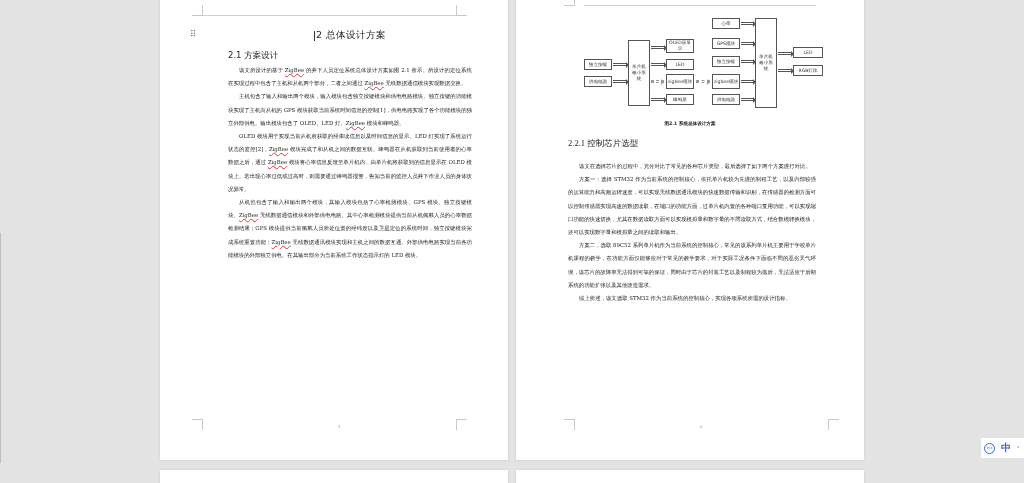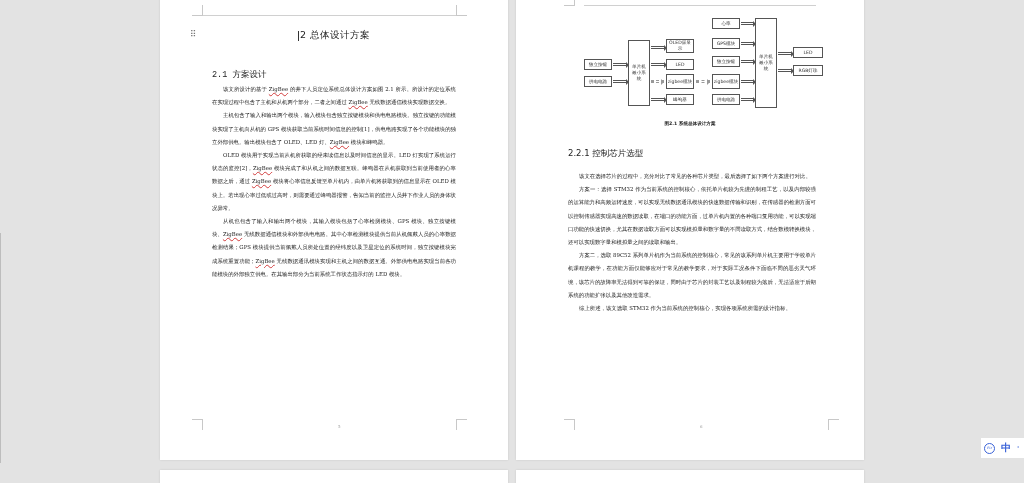--- a/index.html
+++ b/index.html
@@ -8,21 +8,21 @@
   #page1{left:160px;top:-10px;width:348px;height:470px;}
   #page2{left:516px;top:-10px;width:348px;height:470px;}
   #page3{left:160px;top:470px;width:348px;height:40px;}
   #page4{left:516px;top:470px;width:348px;height:40px;}
   .corner{position:absolute;width:10px;height:10px;border-color:#c8c8c8;border-style:solid;border-width:0;}
   .c-tl{border-right-width:1px;border-bottom-width:1px;}
   .c-tr{border-left-width:1px;border-bottom-width:1px;}
   .c-bl{border-right-width:1px;border-top-width:1px;}
   .c-br{border-left-width:1px;border-top-width:1px;}
   .hline{position:absolute;height:1px;background:#d0d0d0;}
-  .content{position:absolute;left:52px;width:244px;}
+  .content{position:absolute;left:68px;width:244px;}
   .h1{font-family:"DejaVu Sans","Liberation Sans",sans-serif;font-size:9.5px;text-align:center;letter-spacing:0.5px;}
   .h2{font-family:"DejaVu Sans","Liberation Sans",sans-serif;font-size:8.5px;margin:0;}
   .para{font-size:5.4px;line-height:13.2px;text-indent:11px;margin:0;text-align:justify;}
   .zb{text-decoration:underline wavy #d23c3c;text-decoration-thickness:0.5px;}
   .pagenum{position:absolute;font-size:4px;color:#999;}
   .handle{position:absolute;left:190px;top:32px;font-size:9px;color:#777;line-height:4px;letter-spacing:-1px;font-family:"DejaVu Sans",sans-serif;}
   .cursor{display:inline-block;width:1px;height:10px;background:#333;vertical-align:middle;margin-right:1px;}
   .diagram{position:absolute;left:579px;top:18px;width:252px;height:94px;}
   .box{position:absolute;border:0.8px solid #555;background:#fff;font-size:4.6px;font-family:"DejaVu Sans","Liberation Sans",sans-serif;display:flex;align-items:center;justify-content:center;text-align:center;line-height:6px;color:#333;box-sizing:border-box;}
   .arrow{position:absolute;height:3px;border-top:0.7px solid #555;border-bottom:0.7px solid #555;box-sizing:border-box;}
@@ -43,21 +43,21 @@
 
 <div class="page" id="page1">
   <div class="hline" style="left:42px;top:25px;width:258px;"></div>
   <div class="corner c-tl" style="left:32px;top:15px;"></div>
   <div class="corner c-tr" style="left:296px;top:15px;"></div>
   <div class="corner c-bl" style="left:32px;top:429px;"></div>
   <div class="corner c-br" style="left:296px;top:429px;"></div>
 
   <div class="content" style="top:39px;">
     <div class="h1"><span class="cursor"></span><span>2 总体设计方案</span></div>
-    <div class="h2" style="margin-top:27px;font-family:Liberation Mono, monospace;">2.1 方案设计</div>
+    <div class="h2" style="margin-top:8px;">2.1 方案设计</div>
     <p class="para" style="margin-top:2px;">
       <span>该文所设计的基于 </span><span class="zb">ZigBee</span><span> 的井下人员定位系统总体设计方案如图 2.1 所示。所设计的定位系统在实现过程中包含了主机和从机两个部分，二者之间通过 </span><span class="zb">ZigBee</span><span> 无线数据通信模块实现数据交换。</span>
     </p>
     <p class="para">
       <span>主机包含了输入和输出两个模块，输入模块包含独立按键模块和供电电路模块。独立按键的功能模块实现了主机向从机的 GPS 模块获取当前系统时间信息的控制[1]，供电电路实现了各个功能模块的独立外部供电。输出模块包含了 OLED、LED 灯、</span><span class="zb">ZigBee</span><span> 模块和蜂鸣器。</span>
     </p>
     <p class="para">
       <span>OLED 模块用于实现当前从机所获取的经未读信息以及时间信息的显示。LED 灯实现了系统运行状态的监控[2]，</span><span class="zb">ZigBee</span><span> 模块完成了和从机之间的数据互联。蜂鸣器在从机获取到当前使用者的心率数据之后，通过 </span><span class="zb">ZigBee</span><span> 模块将心率信息反馈至单片机内，由单片机将获取到的信息显示在 OLED 模块上。若出现心率过低或过高时，则需要通过蜂鸣器报警，告知当前的监控人员井下作业人员的身体状况异常。</span>
     </p>
     <p class="para">
@@ -69,21 +69,21 @@
 
 <div class="handle">⠿</div>
 
 <div class="page" id="page2">
   <div class="hline" style="left:68px;top:15px;width:232px;"></div>
   <div class="corner c-tl" style="left:48px;top:5px;"></div>
   <div class="corner c-bl" style="left:48px;top:429px;"></div>
   <div class="corner c-br" style="left:312px;top:429px;"></div>
 
   <div class="content" style="left:52px;top:148px;width:248px;">
-    <div class="h2" style="margin-top:10px;">2.2.1 控制芯片选型</div>
+    <div class="h2" style="font-family:Liberation Serif, serif;">2.2.1 控制芯片选型</div>
     <p class="para" style="margin-top:10px;">该文在选择芯片的过程中，充分对比了常见的各种芯片类型，最后选择了如下两个方案进行对比。</p>
     <p class="para">方案一：选择 STM32 作为当前系统的控制核心，依托单片机较为先进的制程工艺，以及内部较强的运算能力和高频运转速度，可以实现无线数据通讯模块的快速数据传输和识别，在传感器的检测方面可以控制传感器实现高速的数据读取，在端口的功能方面，过单片机内置的各种端口复用功能，可以实现端口功能的快速切换，尤其在数据读取方面可以实现模拟量和数字量的不同读取方式，结合数模转换模块，还可以实现数字量和模拟量之间的读取和输出。</p>
     <p class="para">方案二，选取 89C52 系列单片机作为当前系统的控制核心，常见的该系列单片机主要用于学校单片机课程的教学，在功能方面仅能够应对于常见的教学要求，对于实际工况条件下面临不同的恶劣天气环境，该芯片的故障率无法得到可靠的保证，同时由于芯片的封装工艺以及制程较为落后，无法适应于后期系统的功能扩张以及其他改造需求。</p>
     <p class="para">综上所述，该文选取 STM32 作为当前系统的控制核心，实现各项系统所需的设计指标。</p>
   </div>
   <div class="pagenum" style="left:184px;top:434px;">6</div>
 </div>
 
 <div class="diagram">
 

